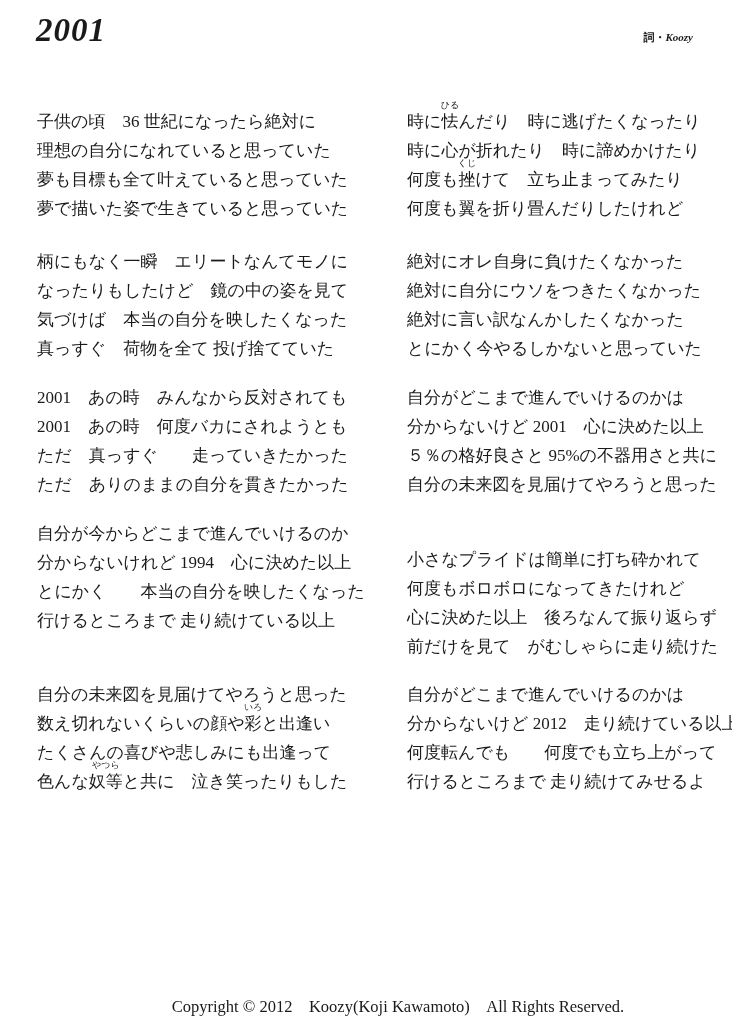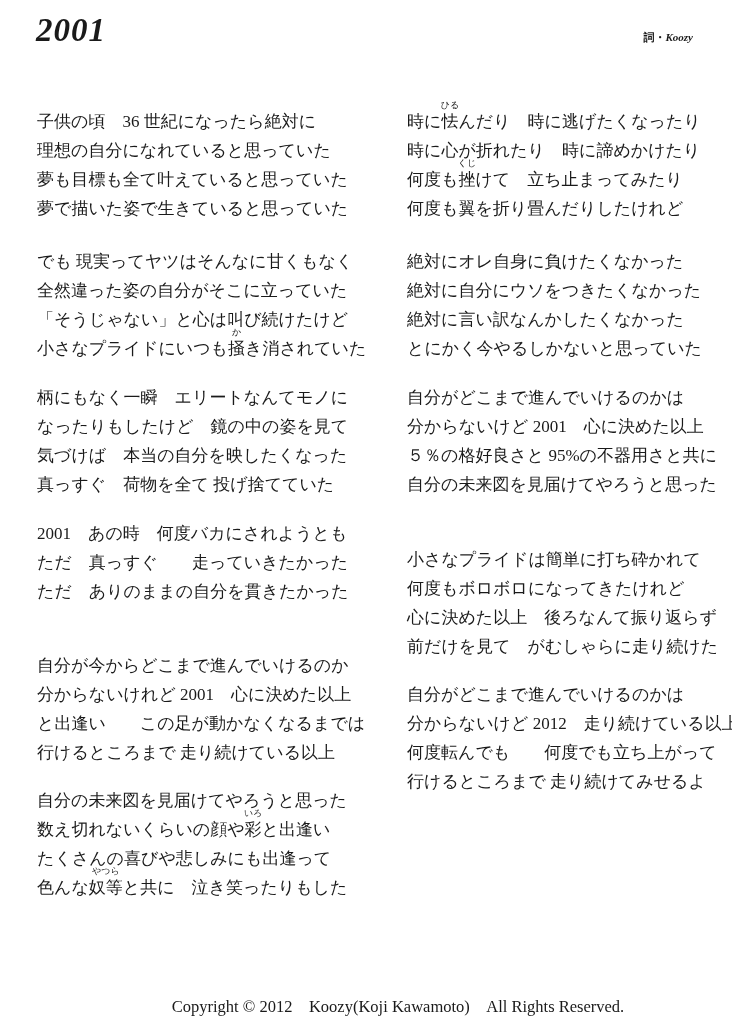--- a/index.html
+++ b/index.html
@@ -60,40 +60,35 @@
   <div class="title">2001</div>
   <div class="credit"><span>詞・</span><span class="name">Koozy</span></div>
   <div class="column col-left">
       <div class="stanza">
         <div class="line">子供の頃　36 世紀になったら絶対に</div>
         <div class="line">理想の自分になれていると思っていた</div>
         <div class="line">夢も目標も全て叶えていると思っていた</div>
         <div class="line">夢で描いた姿で生きていると思っていた</div>
       </div>
       <div class="stanza">
-        <div class="line">でも 現実ってヤツはそんなに甘くもなく</div>
-        <div class="line">全然違った姿の自分がそこに立っていた</div>
-        <div class="line">「そうじゃない」と心は叫び続けたけど</div>
-        <div class="line">小さなプライドにいつも<span class="rb">掻<span class="rt">か</span></span>き消されていた</div>
-      </div>
-      <div class="stanza">
         <div class="line">柄にもなく一瞬　エリートなんてモノに</div>
         <div class="line">なったりもしたけど　鏡の中の姿を見て</div>
         <div class="line">気づけば　本当の自分を映したくなった</div>
         <div class="line">真っすぐ　荷物を全て 投げ捨てていた</div>
       </div>
       <div class="stanza">
+        <div class="line">2001　あの時　みんなから反対されても</div>
         <div class="line">2001　あの時　何度バカにされようとも</div>
         <div class="line">ただ　真っすぐ　　走っていきたかった</div>
         <div class="line">ただ　ありのままの自分を貫きたかった</div>
       </div>
       <div class="stanza">
         <div class="line">自分が今からどこまで進んでいけるのか</div>
-        <div class="line">分からないけれど 2001　心に決めた以上</div>
-        <div class="line">と出逢い　　この足が動かなくなるまでは</div>
+        <div class="line">分からないけれど 1994　心に決めた以上</div>
+        <div class="line">とにかく　　本当の自分を映したくなった</div>
         <div class="line">行けるところまで 走り続けている以上</div>
       </div>
       <div class="stanza">
         <div class="line">自分の未来図を見届けてやろうと思った</div>
         <div class="line">数え切れないくらいの顔や<span class="rb">彩<span class="rt">いろ</span></span>と出逢い</div>
         <div class="line">たくさんの喜びや悲しみにも出逢って</div>
         <div class="line">色んな<span class="rb">奴等<span class="rt">やつら</span></span>と共に　泣き笑ったりもした</div>
       </div>
     </div>
   <div class="column col-right">

